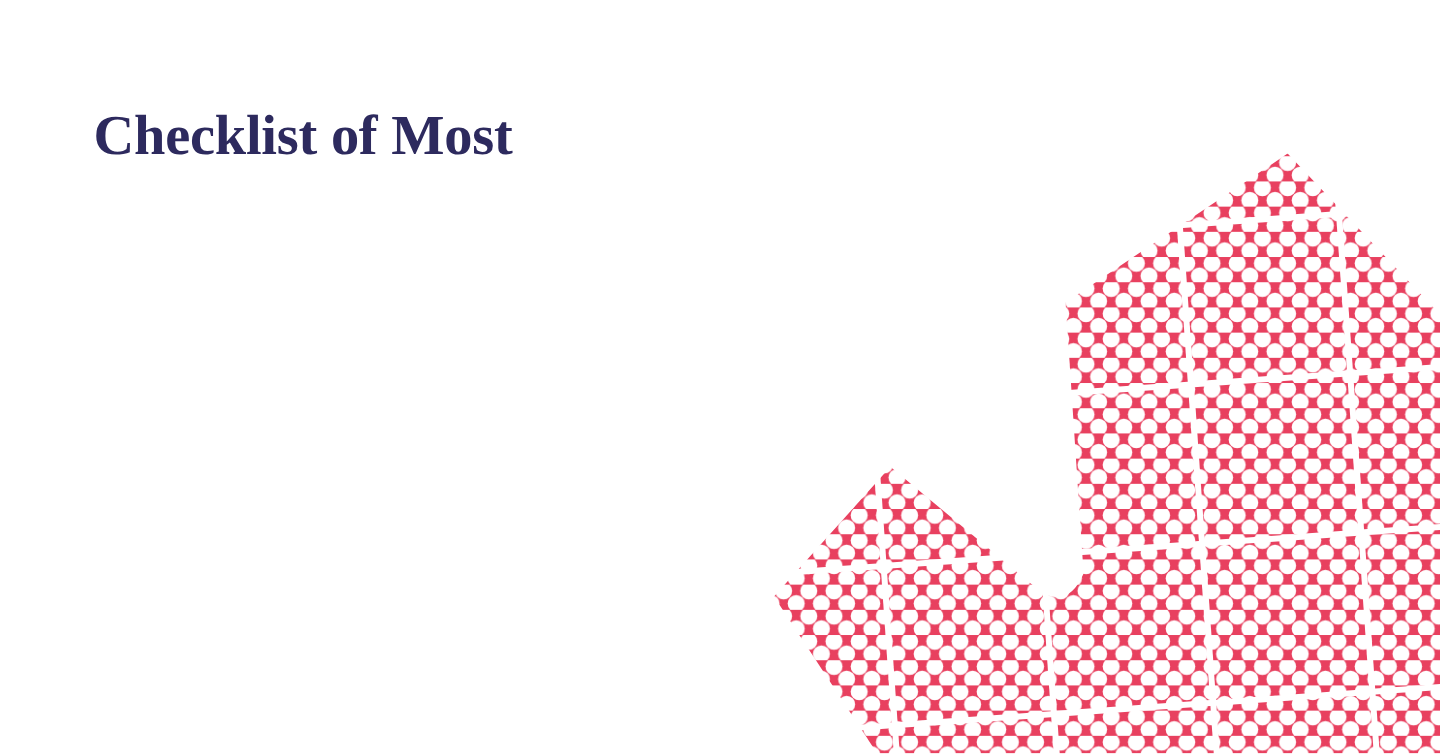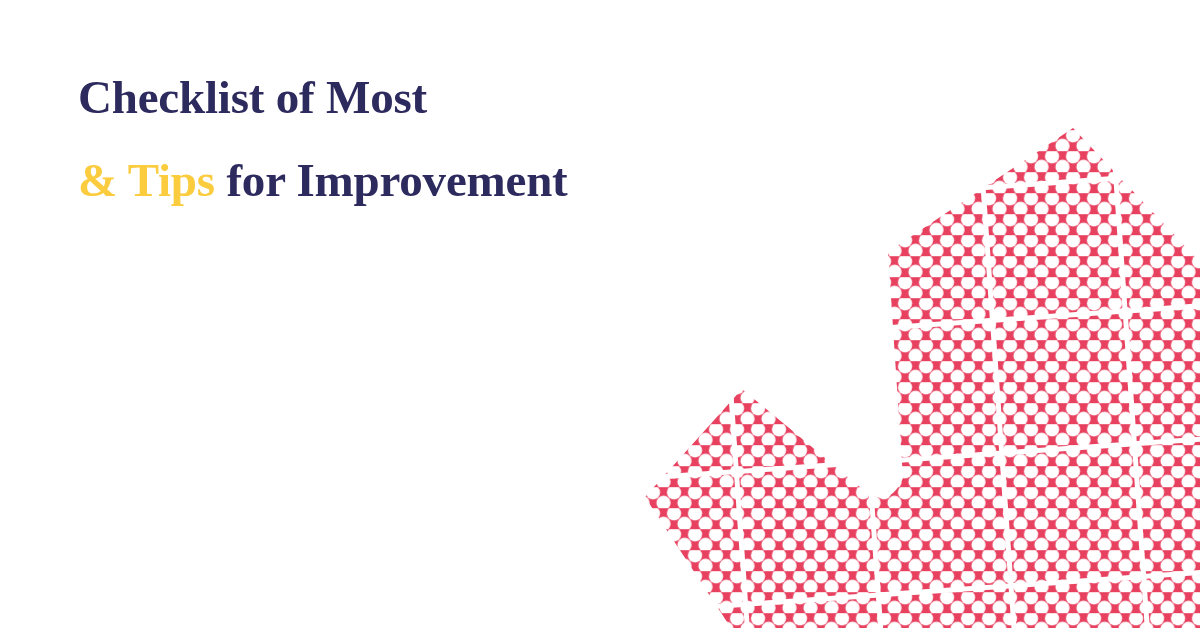--- a/index.html
+++ b/index.html
@@ -23,21 +23,21 @@
     left: 0;
     width: 1200px;
     height: 628px;
     pointer-events: none;
   }
 
   
   #headline-block {
     position: absolute;
     left: 78px;
-    top: 56px;
+    top: 72px;
     width: 700px;
   }
   .headline-line {
     display: block;
     font-size: 47px;
     line-height: 83px;
     font-weight: 700;
     letter-spacing: -0.2px;
     white-space: nowrap;
     font-family: "Liberation Serif", "DejaVu Serif", serif;
@@ -115,17 +115,16 @@
         <rect x="1132" y="592" width="128" height="128" fill="url(#dots)"></rect>
       </g>
     </g>
   </svg>
 
   <div id="headline-block">
 
     <span class="headline-line"><span class="t-navy">Checklist of Most</span></span>
 
 
-    <span class="headline-line"><span class="t-gold">&amp; Tips </span><span class="t-navy">for Improvement</span></span>
 
   </div>
 
 </div>
 
 </body></html>

